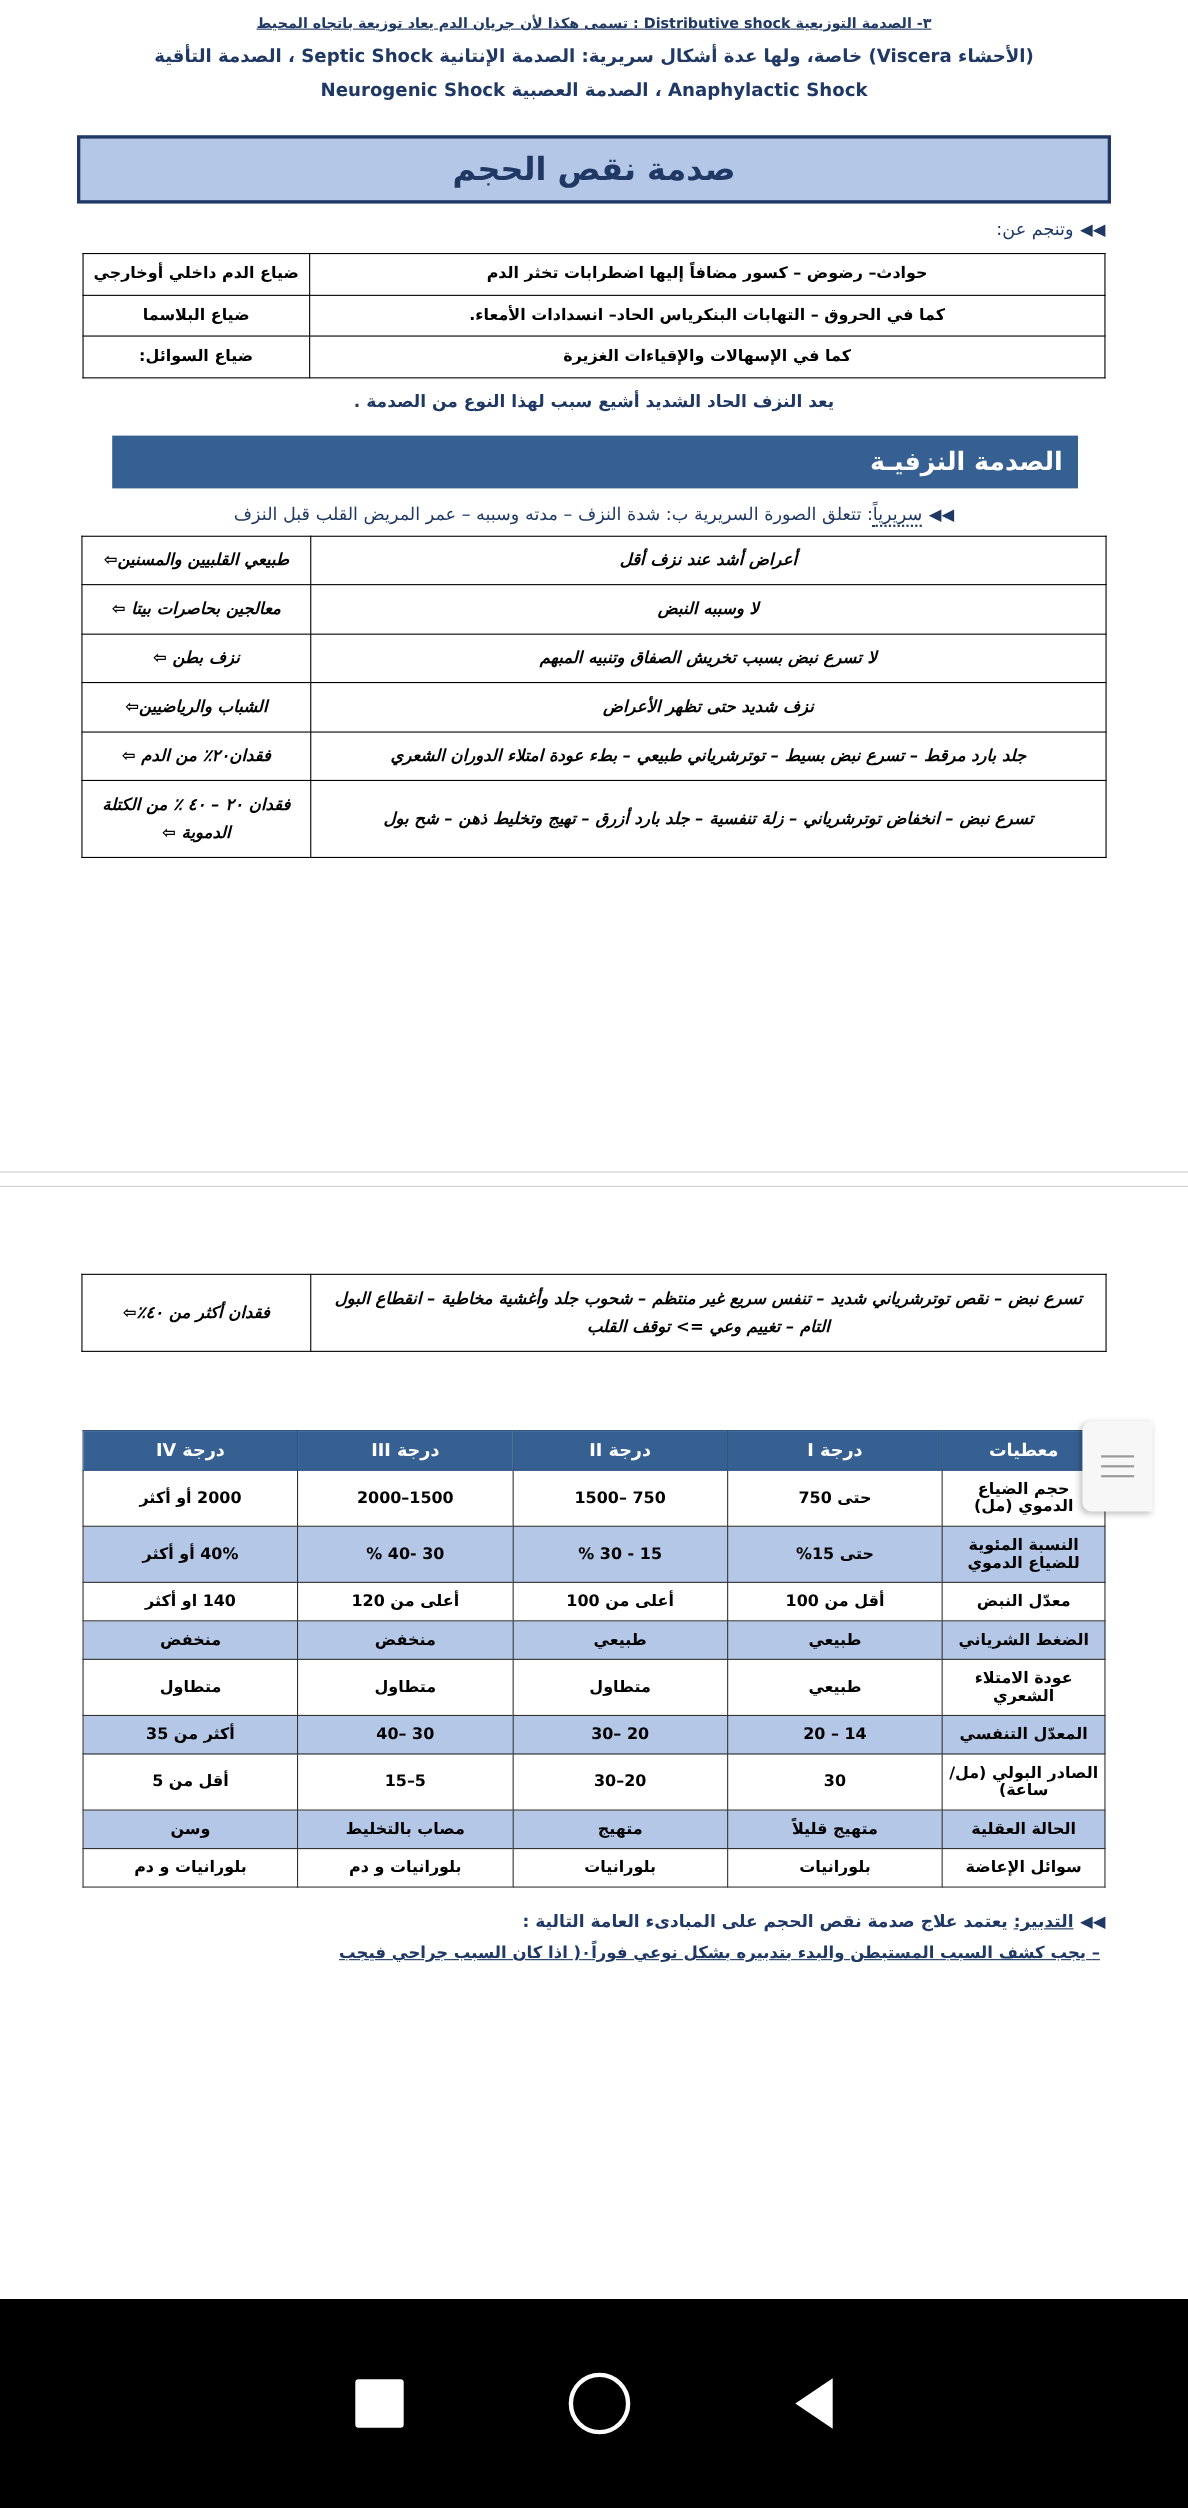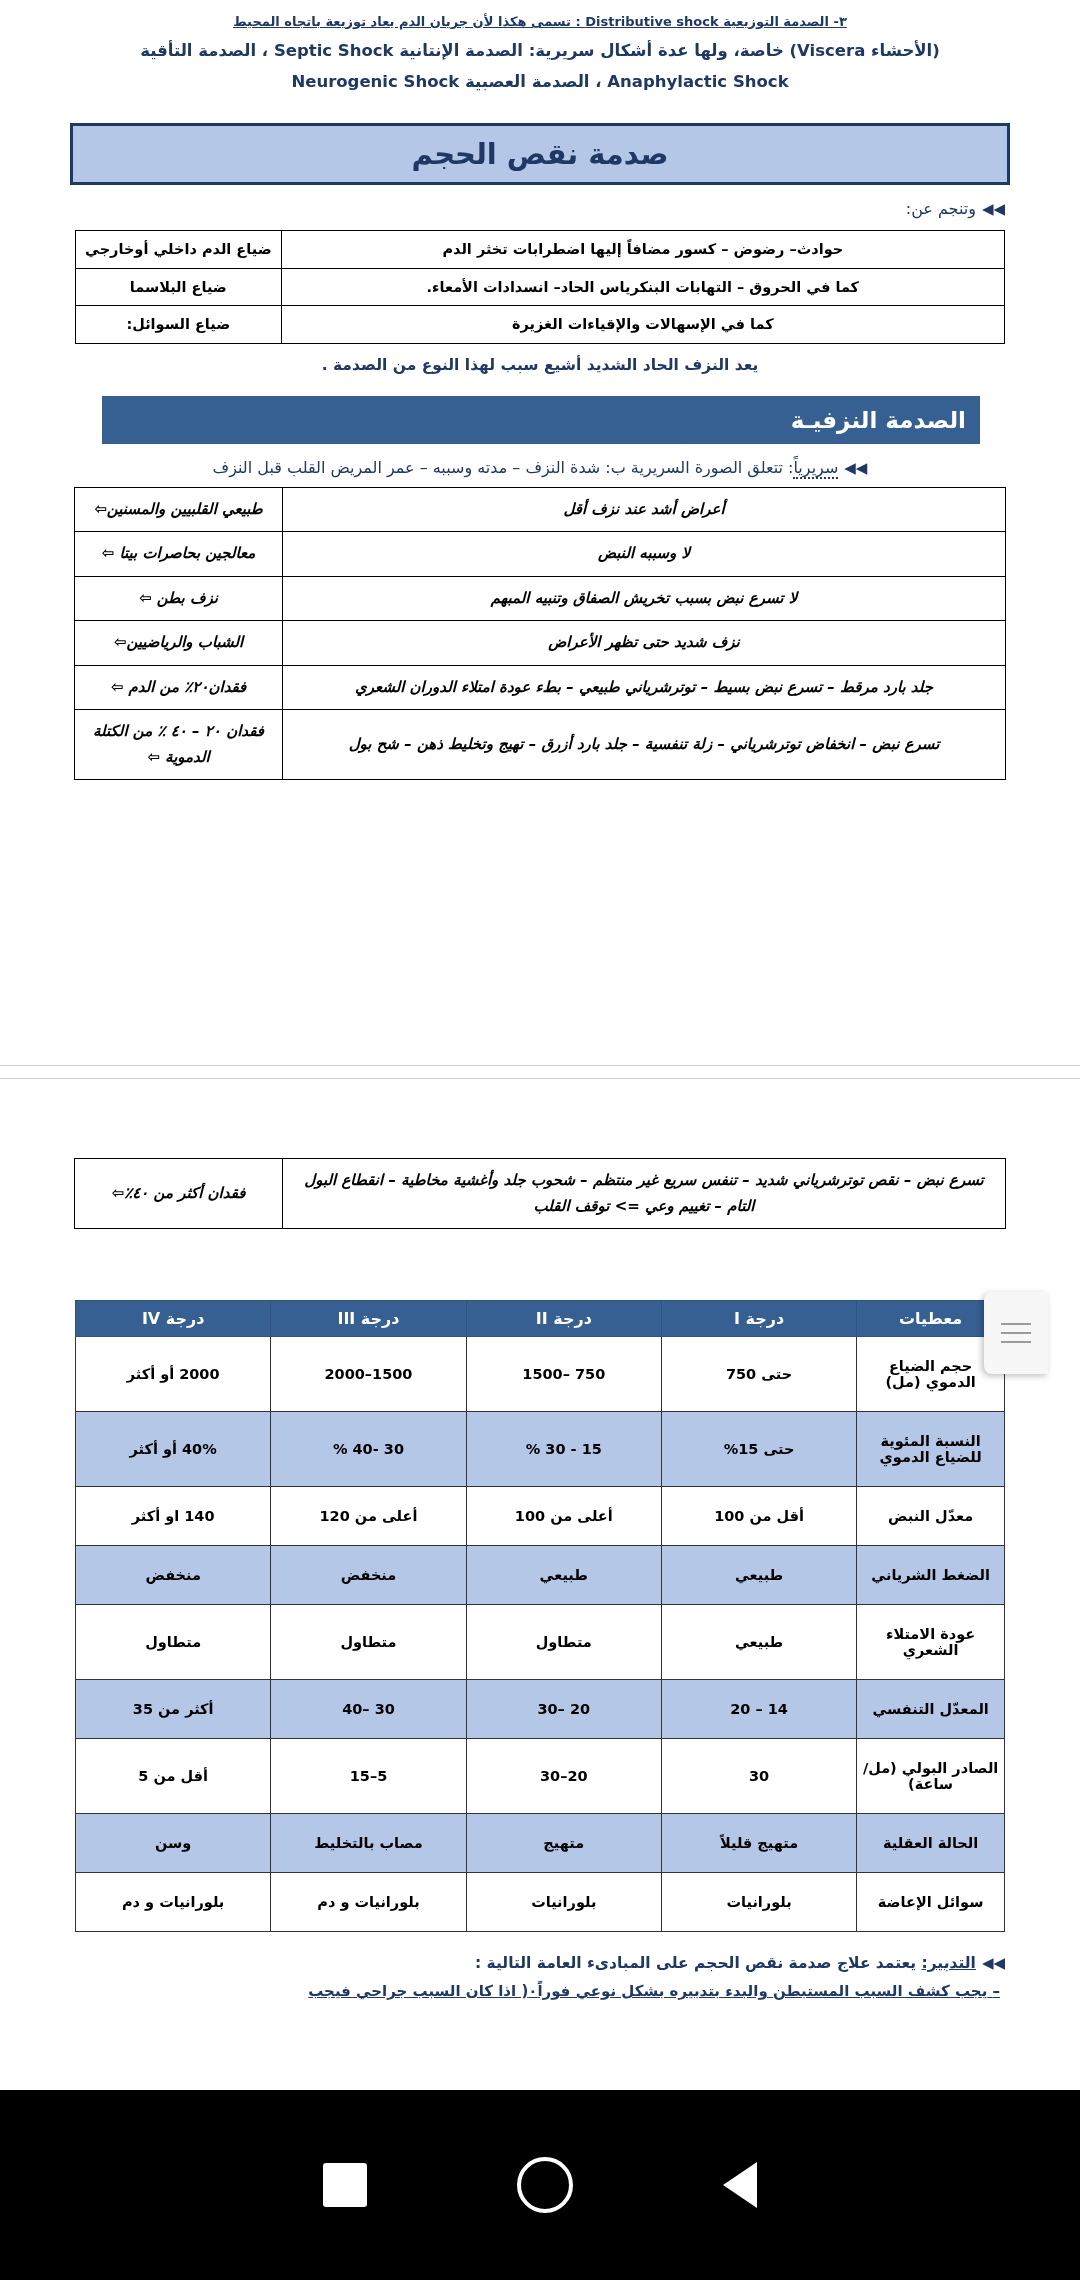--- a/index.html
+++ b/index.html
@@ -142,21 +142,21 @@
     padding: 8px 4px;
     text-align: center;
     height: 36px;
   }
   table.grade td {
     border: 1px solid #333333;
     font-size: 14.5px;
     font-weight: bold;
     color: #000000;
     text-align: center;
-    padding: 21px 5px;
+    padding: 9px 5px;
     vertical-align: middle;
   }
   table.grade tr.shade td { background: #b4c7e7; }
   table.grade td.rowhead { text-align: center; font-size: 14.5px; }
   table.grade th.rowhead-th { text-align: center; }
   .col-head { width: 148px; }
   .col-first { width: 112px; }
 
   .pct { font-size: 16px; }
 

